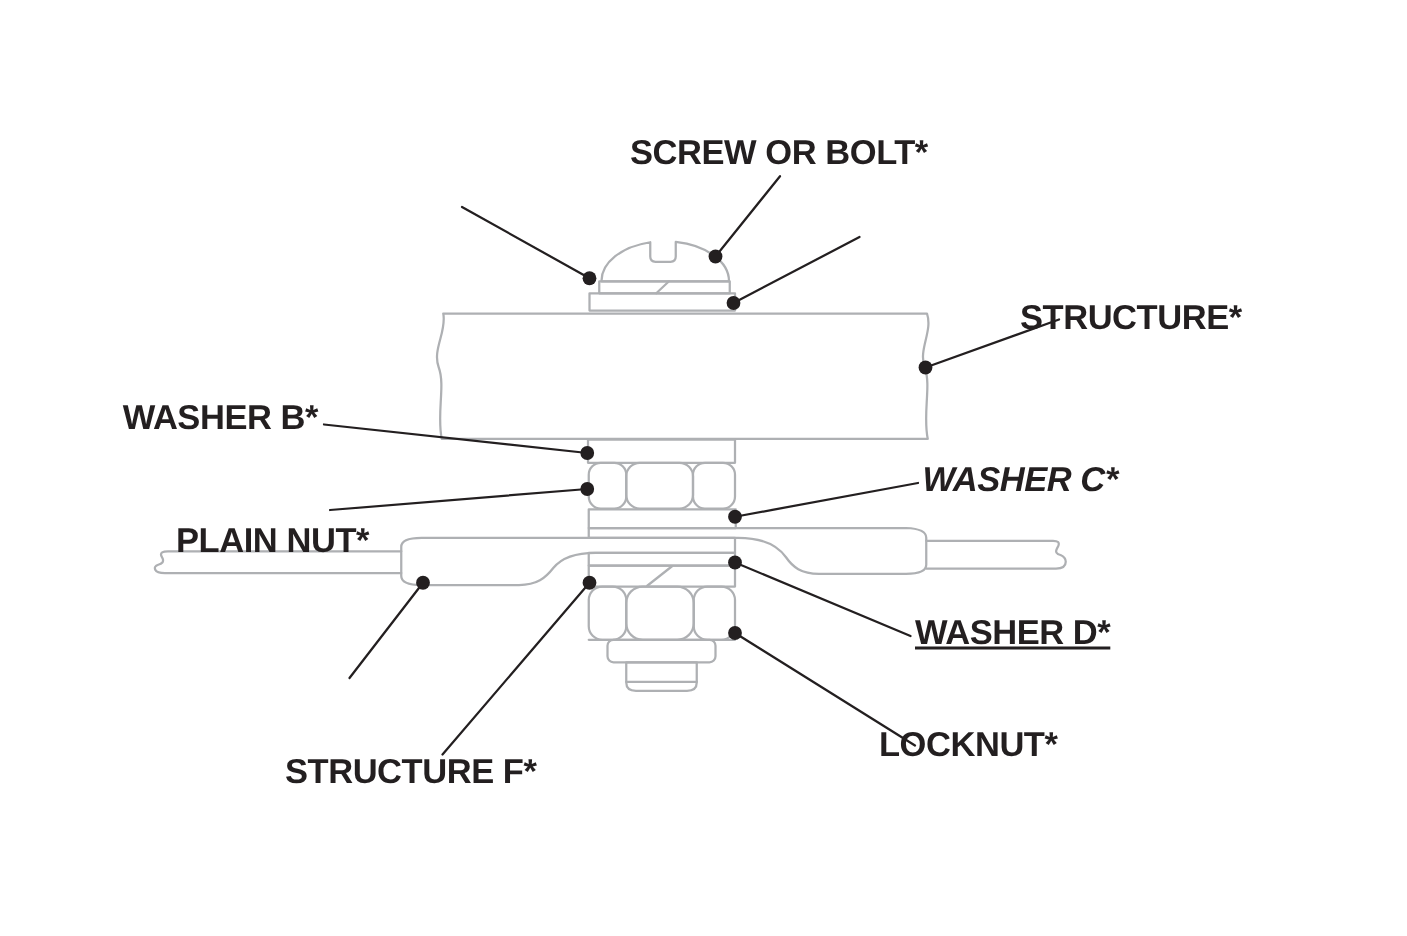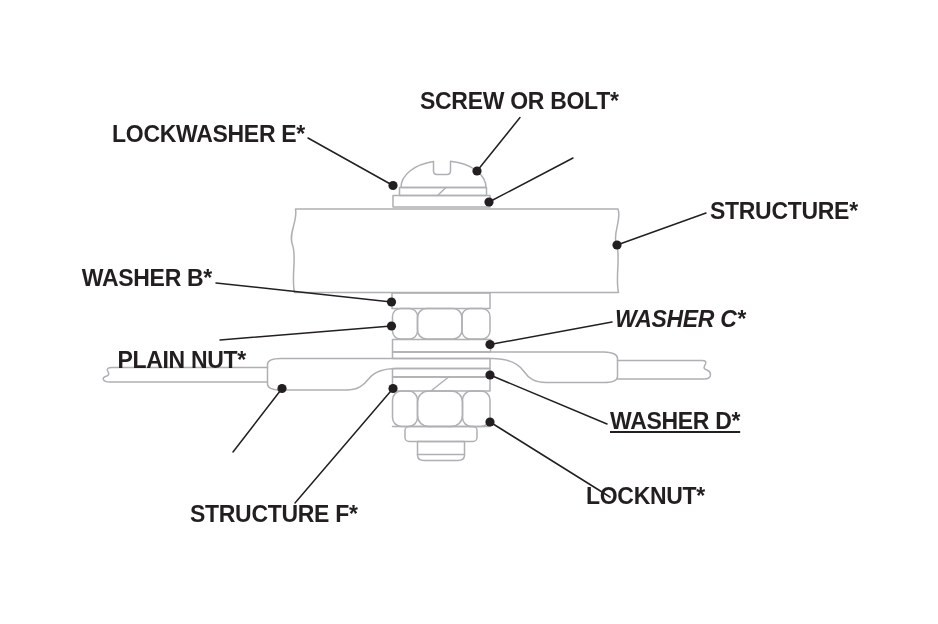--- a/index.html
+++ b/index.html
@@ -102,22 +102,21 @@
       <circle class="dot" cx="391.5" cy="326" r="4.6"></circle>
       <circle class="dot" cx="490" cy="344.5" r="4.6"></circle>
       <circle class="dot" cx="490" cy="375" r="4.6"></circle>
       <circle class="dot" cx="490" cy="422" r="4.6"></circle>
       <circle class="dot" cx="282" cy="388.5" r="4.6"></circle>
       <circle class="dot" cx="393" cy="388.5" r="4.6"></circle>
     </g>
   </svg>
 
   <div class="lbl" style="left:420px;top:90px;">SCREW OR BOLT*</div>
-  <div class="lbl" style="right:633px;top:123px;">LOCKWASHER E*</div>
-  <div class="lbl" style="left:710px;top:200px;text-align:right;">STRUCTURE*</div>
+  <div class="lbl" style="left:680px;top:200px;text-align:right;">STRUCTURE*</div>
   <div class="lbl" style="right:726px;top:267px;">WASHER B*</div>
   <div class="lbl" style="right:692px;top:322px;margin-top:27px;">PLAIN NUT*</div>
   <div class="lbl" style="left:615px;top:308px;font-style:italic;">WASHER C*</div>
   <div class="lbl" style="left:610px;top:410px;text-decoration:underline;">WASHER D*</div>
   <div class="lbl" style="left:190px;top:503px;">STRUCTURE F*</div>
   <div class="lbl" style="left:586px;top:485px;">LOCKNUT*</div>
 
 </div>
 
 </body></html>

